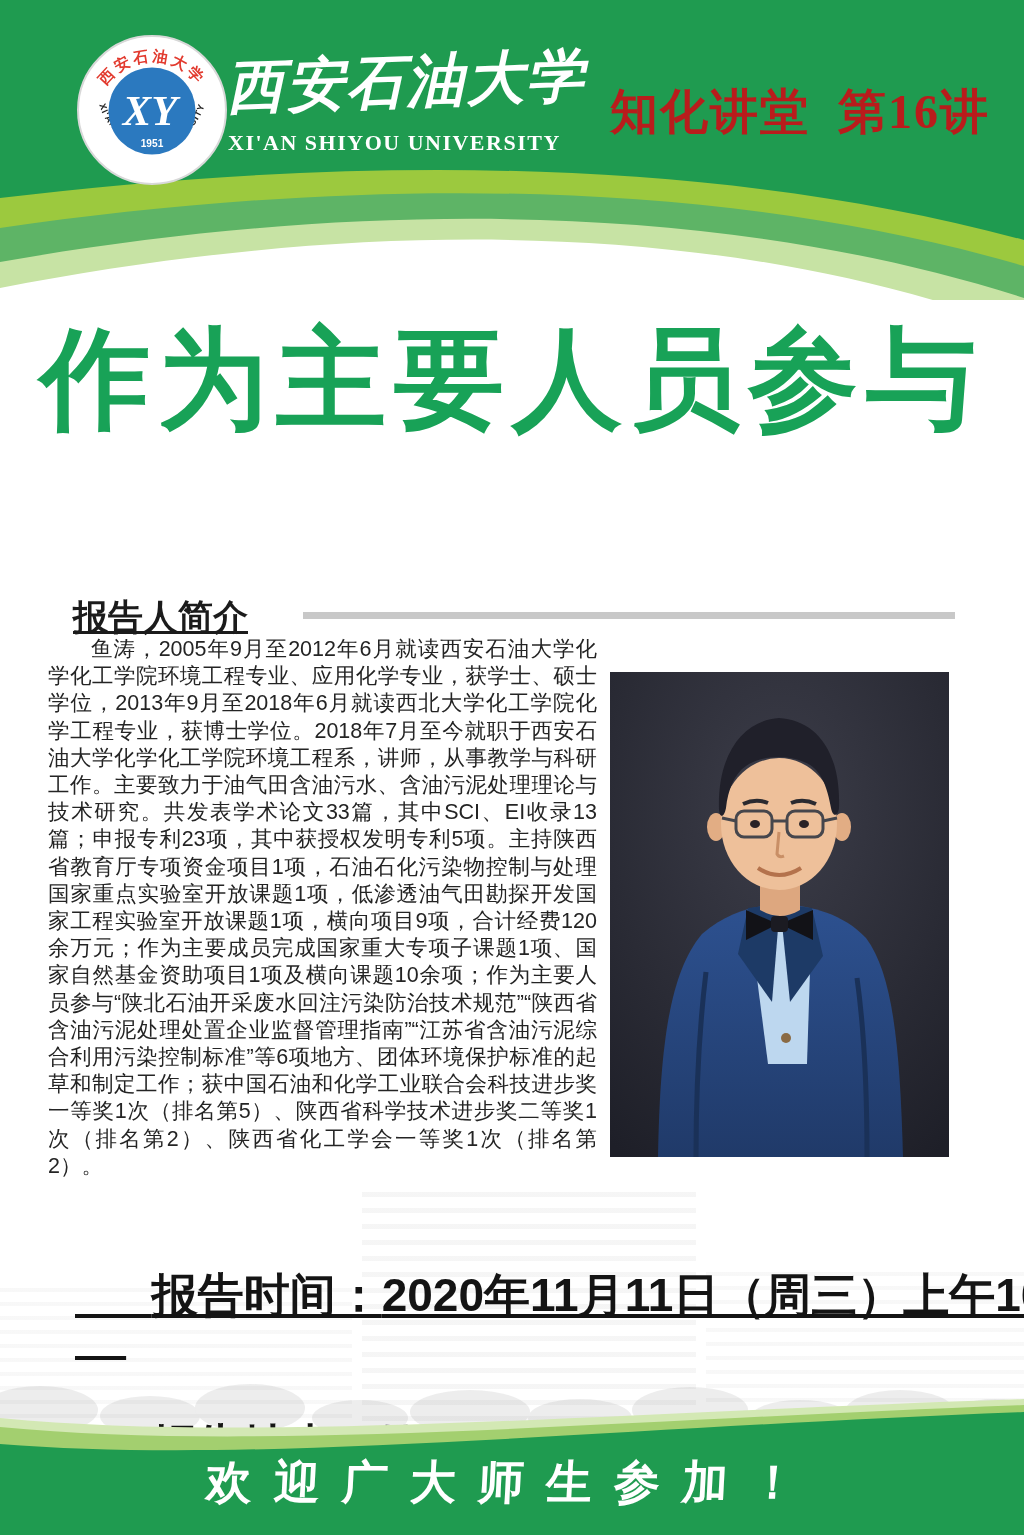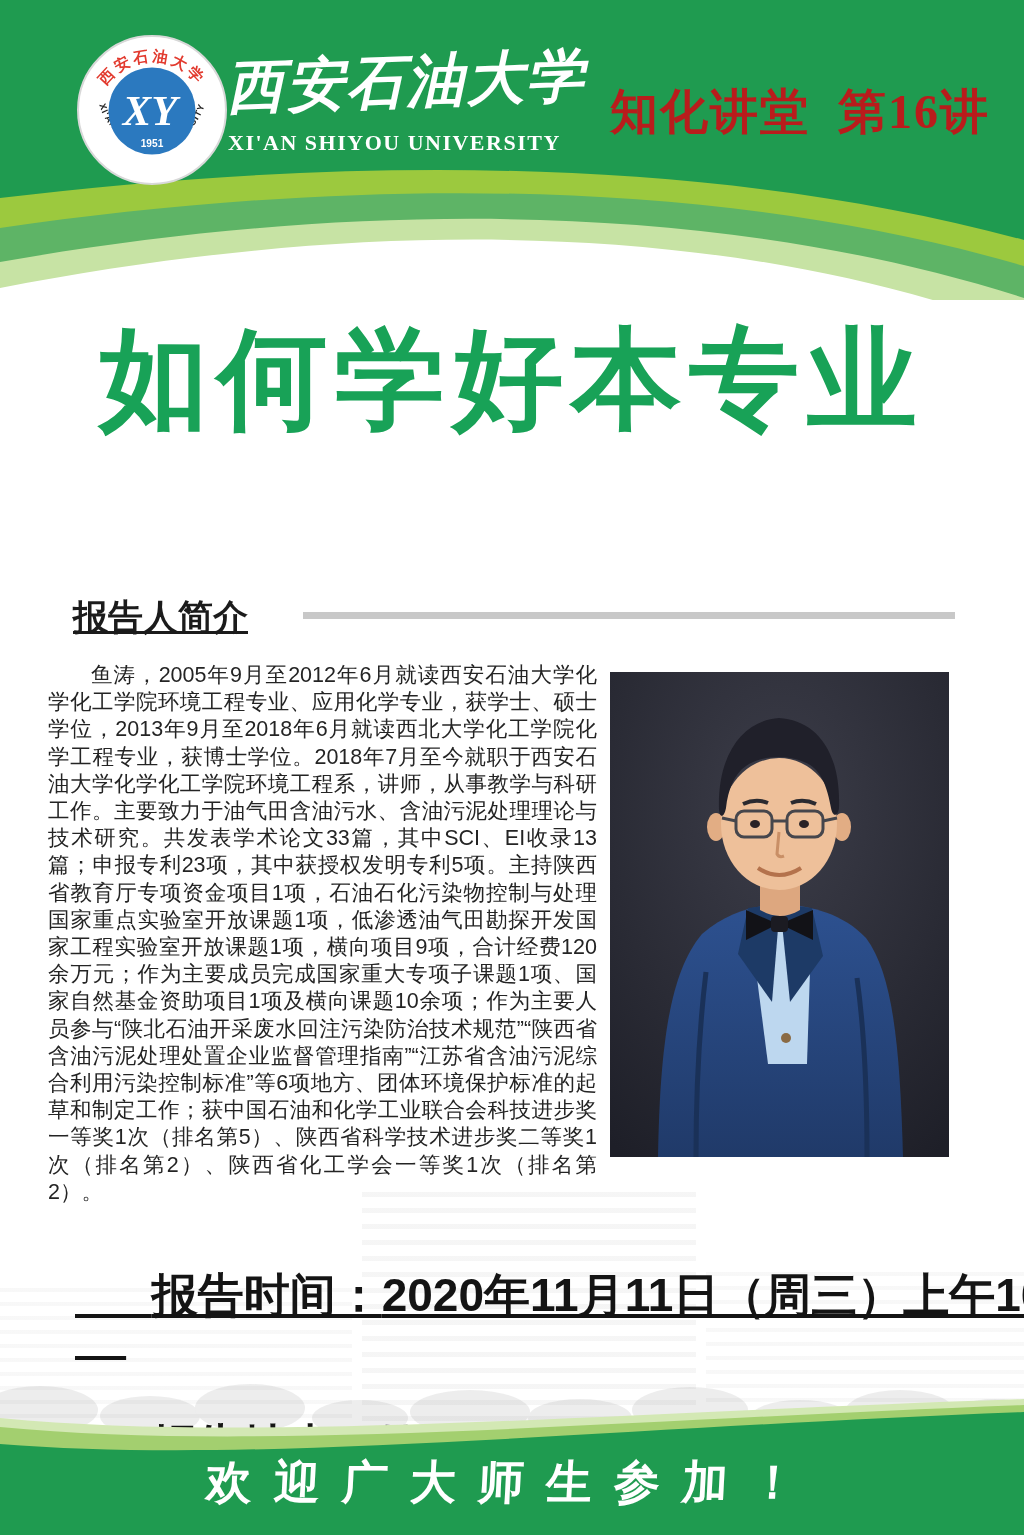--- a/index.html
+++ b/index.html
@@ -47,21 +47,21 @@
   
   .section-heading{
     position:absolute;left:73px;top:594px;
     font-size:35px;font-weight:700;color:#1b1b1b;white-space:pre;text-decoration:underline;
   }
   .section-line{
     position:absolute;left:303px;top:612px;width:652px;height:7px;
     background:#c8c8c8;
   }
   .bio{
-    position:absolute;left:48px;top:662px;width:549px;margin:0;
+    position:absolute;left:48px;top:636px;width:549px;margin:0;
     font-size:21.5px;line-height:27.2px;color:#242424;
     text-align:justify;text-indent:2em;
   }
   .photo{position:absolute;left:610px;top:672px;width:339px;height:485px;}
 
   
   .wm{opacity:0.10;pointer-events:none;}
   .wm-tower{left:362px;top:1192px;width:334px;height:240px;
     background:
       repeating-linear-gradient(to bottom, rgba(110,110,110,.65) 0 5px, transparent 5px 16px);
@@ -116,21 +116,21 @@
     </text>
     <circle cx="75" cy="76" r="43" fill="#2b79bf"></circle>
     <text x="73" y="90" font-size="42" font-weight="900" font-style="italic" fill="#ffffff" text-anchor="middle" font-family="Liberation Serif, serif">XY</text>
     <text x="75" y="112" font-size="10" font-weight="700" fill="#ffffff" text-anchor="middle" font-family="Liberation Sans, sans-serif">1951</text>
   </svg>
 
   <div class="uni-cn">西安石油大学</div>
   <div class="uni-en">XI'AN SHIYOU UNIVERSITY</div>
   <div class="series">知化讲堂  第16讲</div>
 
-  <h1 class="main-title">如何学好本专业</h1>
+  <h1 class="main-title">作为主要人员参与</h1>
 
 
   <div class="section-heading">报告人简介</div>
   <div class="section-line"></div>
 
   <p class="bio">鱼涛，2005年9月至2012年6月就读西安石油大学化学化工学院环境工程专业、应用化学专业，获学士、硕士学位，2013年9月至2018年6月就读西北大学化工学院化学工程专业，获博士学位。2018年7月至今就职于西安石油大学化学化工学院环境工程系，讲师，从事教学与科研工作。主要致力于油气田含油污水、含油污泥处理理论与技术研究。共发表学术论文33篇，其中SCI、EI收录13篇；申报专利23项，其中获授权发明专利5项。主持陕西省教育厅专项资金项目1项，石油石化污染物控制与处理国家重点实验室开放课题1项，低渗透油气田勘探开发国家工程实验室开放课题1项，横向项目9项，合计经费120余万元；作为主要成员完成国家重大专项子课题1项、国家自然基金资助项目1项及横向课题10余项；作为主要人员参与“陕北石油开采废水回注污染防治技术规范”“陕西省含油污泥处理处置企业监督管理指南”“江苏省含油污泥综合利用污染控制标准”等6项地方、团体环境保护标准的起草和制定工作；获中国石油和化学工业联合会科技进步奖一等奖1次（排名第5）、陕西省科学技术进步奖二等奖1次（排名第2）、陕西省化工学会一等奖1次（排名第2）。</p>
 
   <svg class="photo" viewBox="0 0 339 485">
     <defs>
       <radialGradient id="phBg" cx="50%" cy="28%" r="85%">

